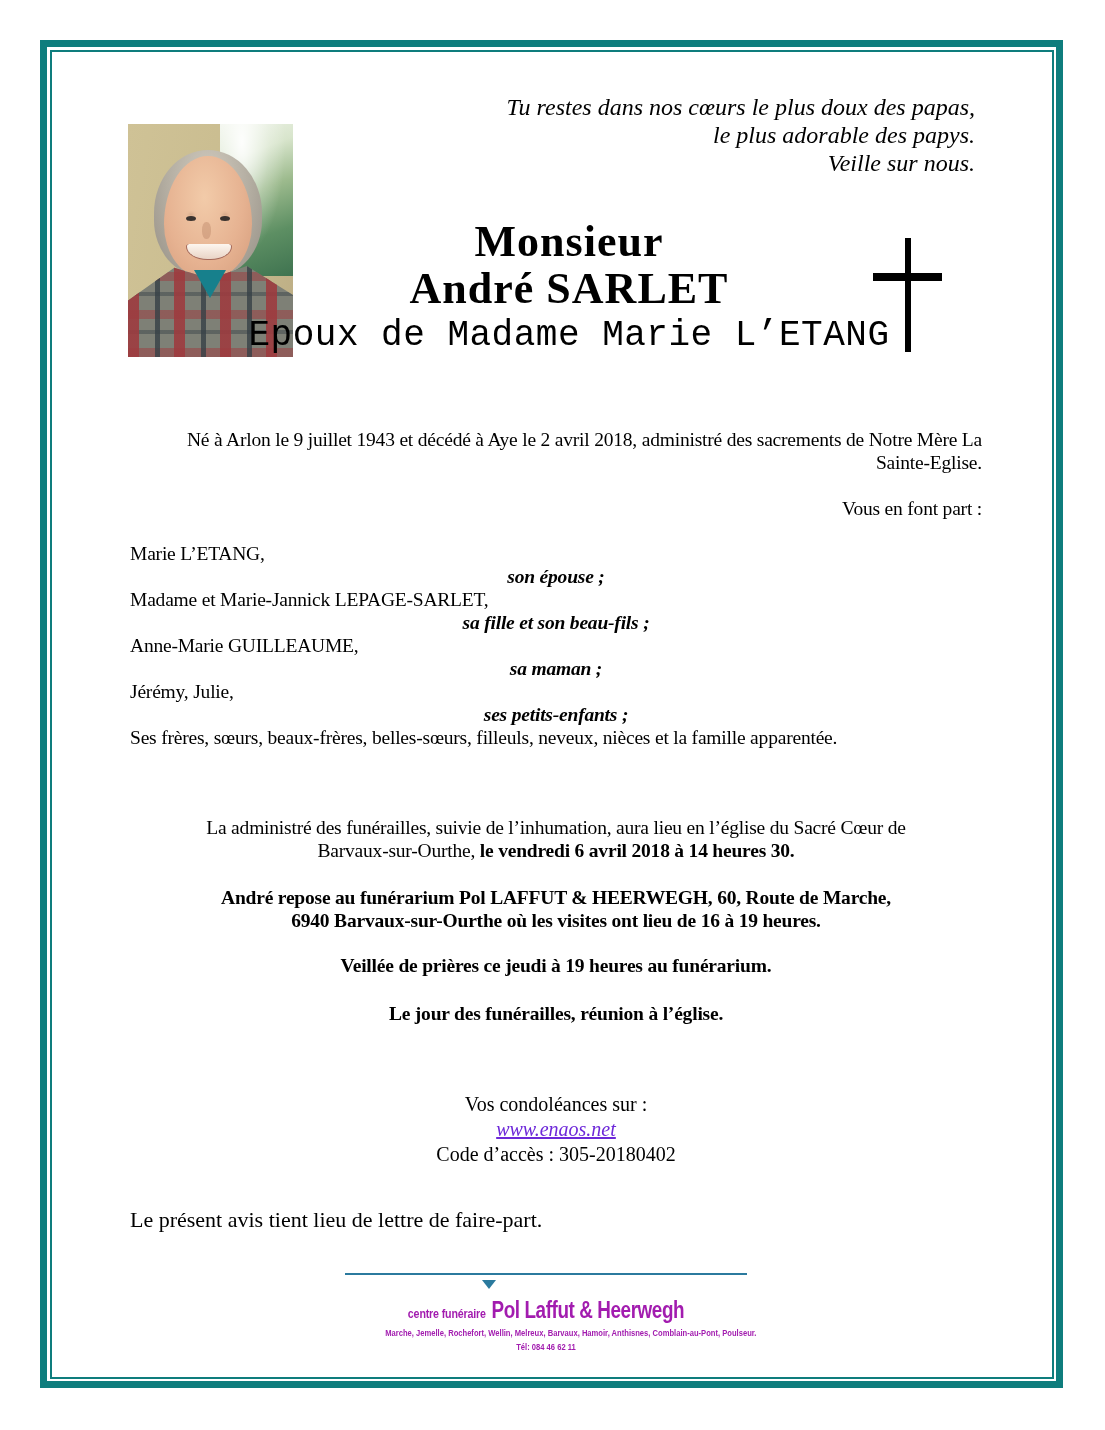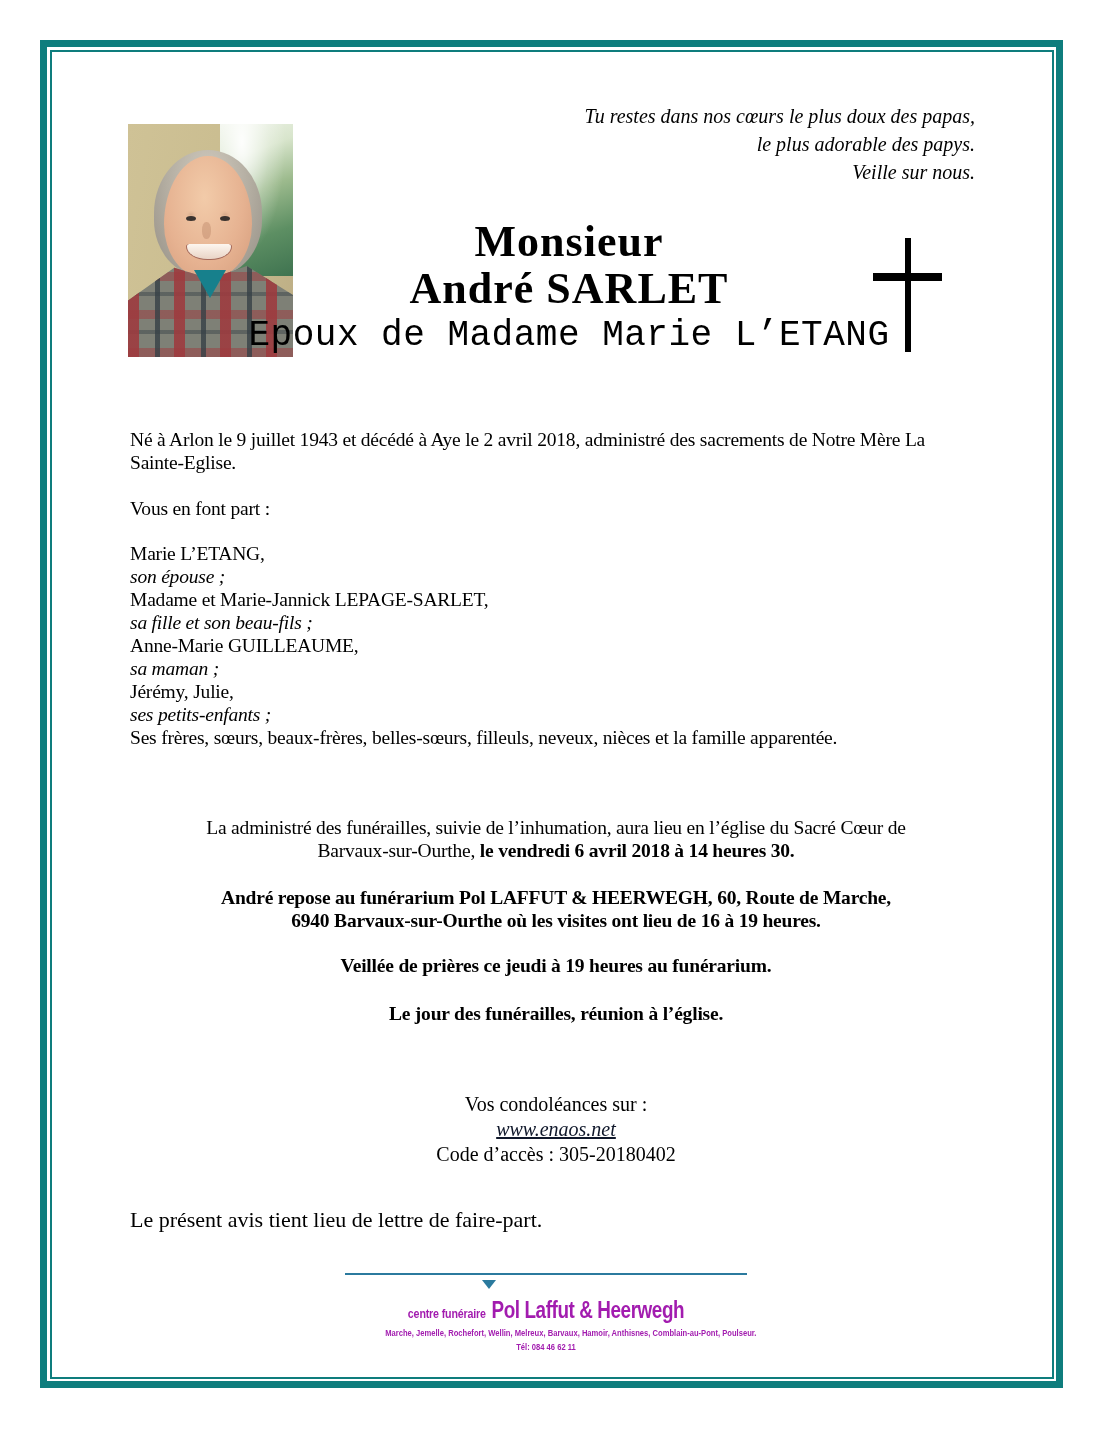--- a/index.html
+++ b/index.html
@@ -59,61 +59,61 @@
       repeating-linear-gradient(0deg, rgba(158,58,62,.5) 0 9px, rgba(0,0,0,0) 9px 23px, rgba(54,64,70,.45) 23px 27px, rgba(0,0,0,0) 27px 38px),
       #7e8076;
     clip-path:polygon(0 38%, 28% 2%, 50% 14%, 72% 0, 100% 32%, 100% 100%, 0 100%);
   }
   .ph-undershirt {
     position:absolute; left:66px; top:146px; width:32px; height:28px;
     background:#17808c; clip-path:polygon(0 0,100% 0,50% 100%);
   }
   
   .quote {
-    position:absolute; top:102px; right:130px; width:560px;
-    text-align:right; font-style:italic; font-size:20px; line-height:28px;
+    position:absolute; top:93px; right:130px; width:560px;
+    text-align:right; font-style:italic; font-size:24px; line-height:28px;
   }
   
   .title-block {
     position:absolute; left:130px; top:218px; width:878px;
     text-align:center; line-height:47px;
   }
   .title-bold { font-size:44px; font-weight:bold; letter-spacing:1px; }
   .title-sub  { font-size:36px; letter-spacing:.5px;font-family:Liberation Mono, monospace; }
   
   .cross { position:absolute; left:873px; top:238px; width:69px; height:114px; }
   .cross .v { position:absolute; left:32px; top:0; width:6px; height:114px; background:#000; }
   .cross .h { position:absolute; left:0; top:35px; width:69px; height:8px; background:#000; }
   
   .main-text {
     position:absolute; left:130px; top:428px; width:852px;
     font-size:19.5px; line-height:23px; letter-spacing:-0.2px;
   }
-  .main-text p { margin:0; }
+  .main-text p { margin:0;text-align:right; }
   .p-announce { margin-bottom:23px !important; }
   .p-intro    { margin-bottom:22px !important; }
-  .fam-rel { text-align:left; font-weight:normal; font-style:italic; }
+  .fam-rel { text-align:center; font-weight:bold; font-style:italic; }
   
   .ceremony {
     position:absolute; left:130px; top:816px; width:852px;
     text-align:center; font-size:19.5px; line-height:23px; letter-spacing:-0.2px;
   }
   .ceremony p { margin:0; }
   .c-p1 { margin-bottom:24px !important; }
   .c-p2 { margin-bottom:22px !important; font-weight:bold; }
   .c-p3 { margin-bottom:25px !important; font-weight:bold; }
   .c-p4 { font-weight:bold; }
   .bold { font-weight:bold; }
   
   .condolences {
     position:absolute; left:130px; top:1092px; width:852px;
     text-align:center; font-size:20px; line-height:25px;
   }
   .enaos-link {
-    color:#0f172a; font-style:italic; text-decoration:underline;
+    color:#6d28d9; font-style:italic; text-decoration:underline;
   }
   
   .notice {
     position:absolute; left:130px; top:1208px; width:852px;
     font-size:22px; line-height:23px;
   }
   
   .logo {
     position:absolute; left:345px; top:1273px; width:402px;
     font-family:"Liberation Sans", sans-serif; color:#a21caf; text-align:center;

